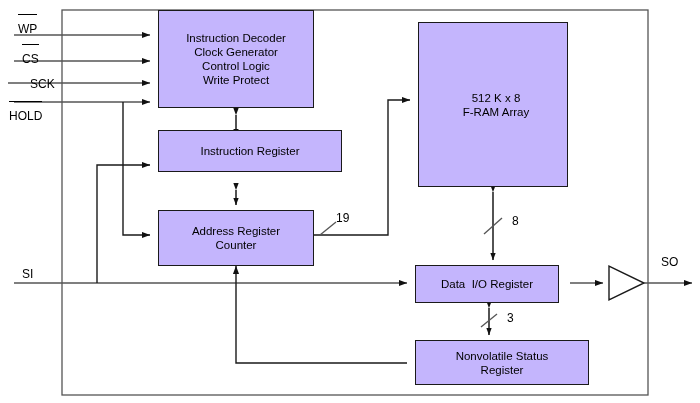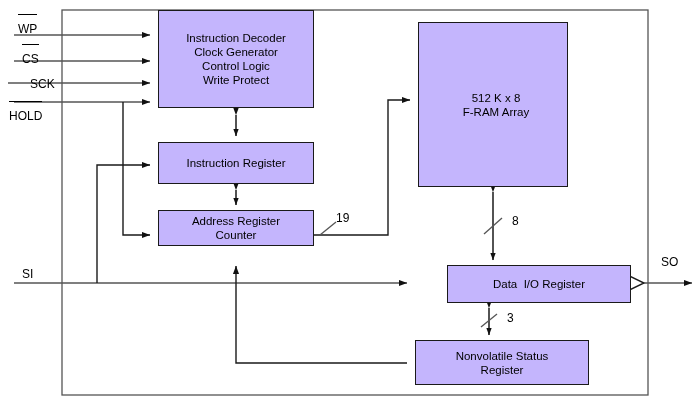--- a/index.html
+++ b/index.html
@@ -34,24 +34,24 @@
     justify-content: center;
     text-align: center;
     color: #000000;
     font-size: 11.5px;
     line-height: 14px;
     z-index: 3;
   }
   .block .blabel { display: block; white-space: pre; }
 
   #block-decoder      { left: 158px; top: 10px;  width: 156px; height: 98px; }
-  #block-instr-reg    { left: 158px; top: 142px; width: 156px; height: 42px; }
-  #block-addr-reg     { left: 158px; top: 210px; width: 156px; height: 36px; }
+  #block-instr-reg    { left: 158px; top: 130px; width: 184px; height: 42px; }
+  #block-addr-reg     { left: 158px; top: 210px; width: 156px; height: 56px; }
   #block-fram         { left: 418px; top: 22px;  width: 150px; height: 165px; padding-left: 6px; }
-  #block-dataio       { left: 415px; top: 265px; width: 184px; height: 38px; margin-left: 32px; }
+  #block-dataio       { left: 415px; top: 265px; width: 144px; height: 38px; }
   #block-status       { left: 415px; top: 340px; width: 174px; height: 45px; }
 
   
   .txt {
     position: absolute;
     color: #000000;
     font-size: 12px;
     line-height: 13px;
     white-space: nowrap;
     z-index: 4;

